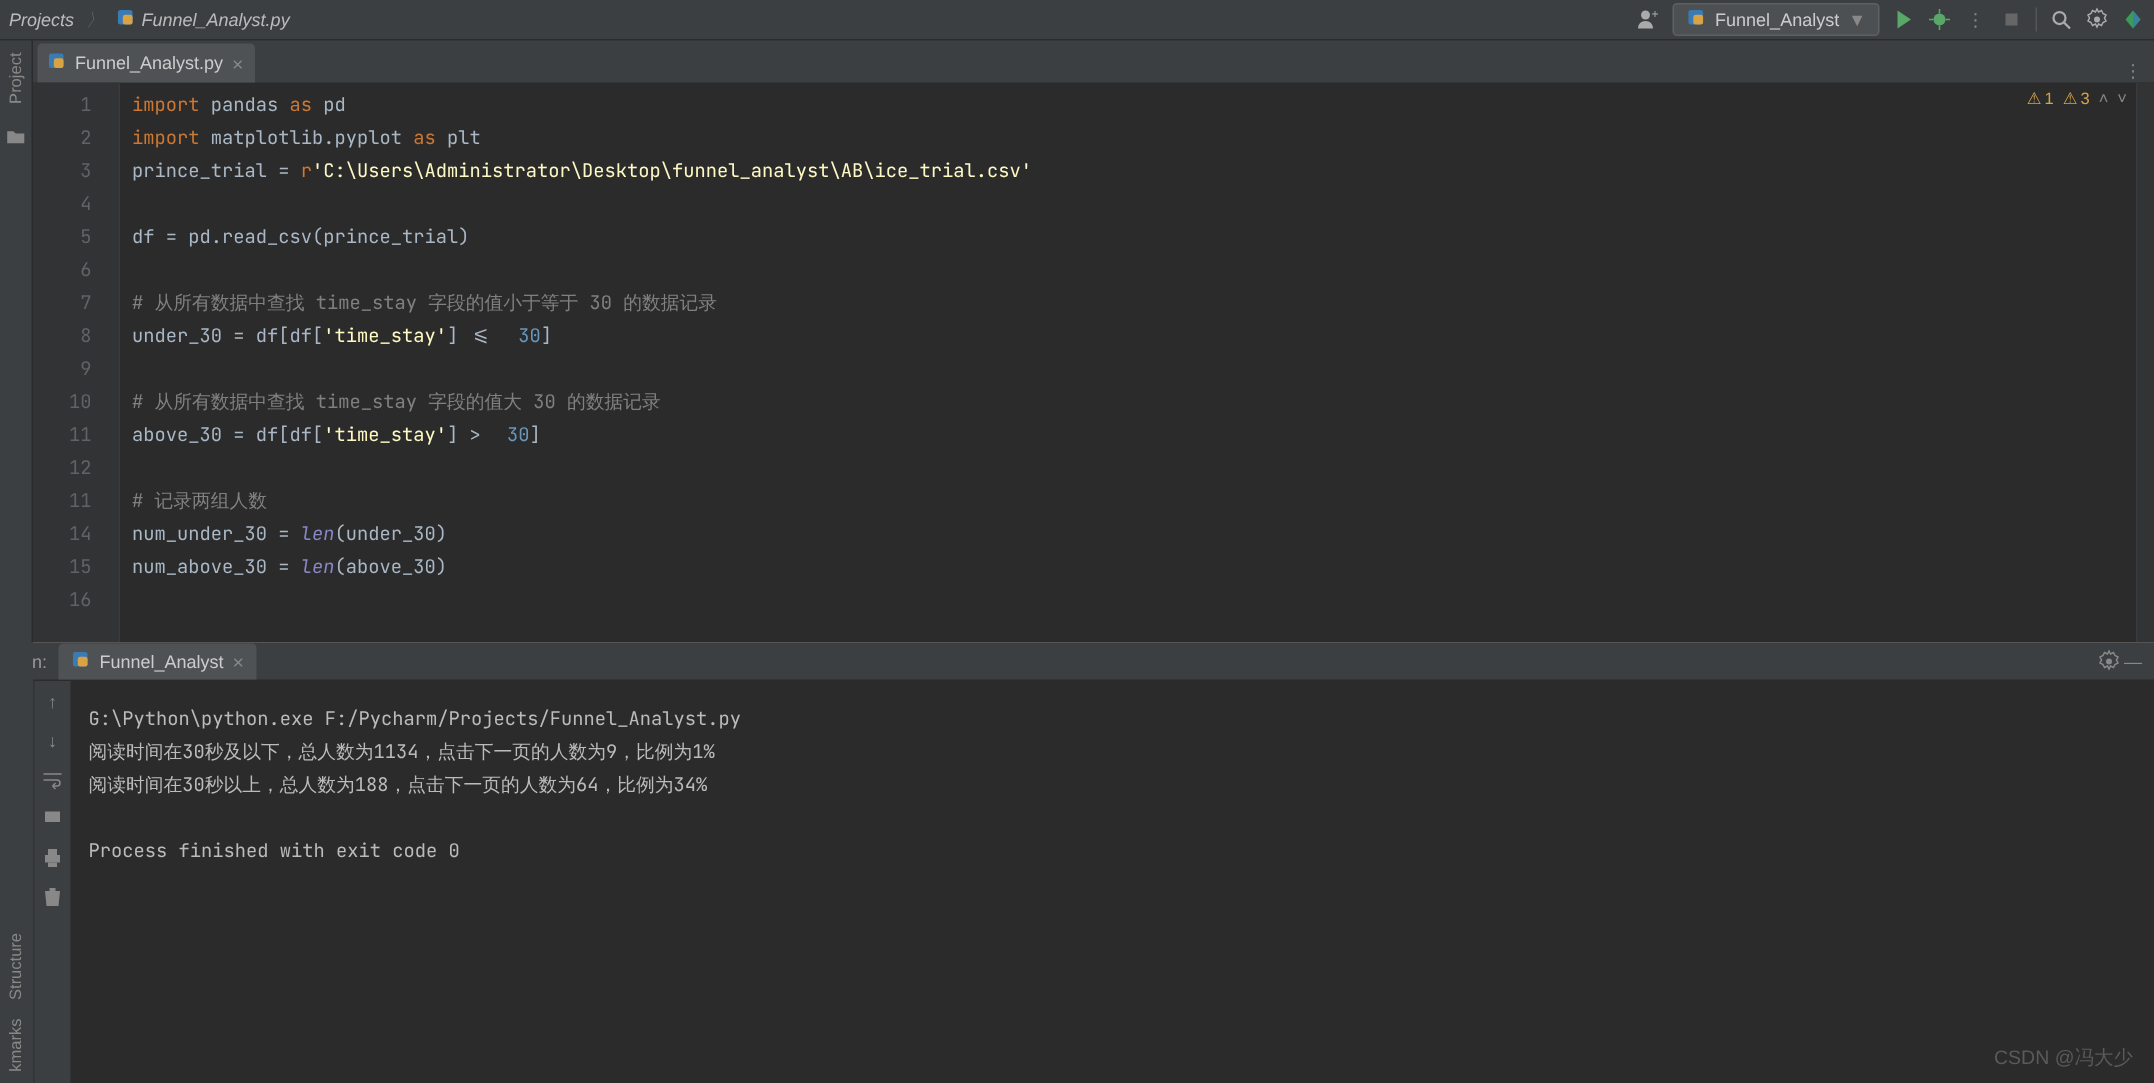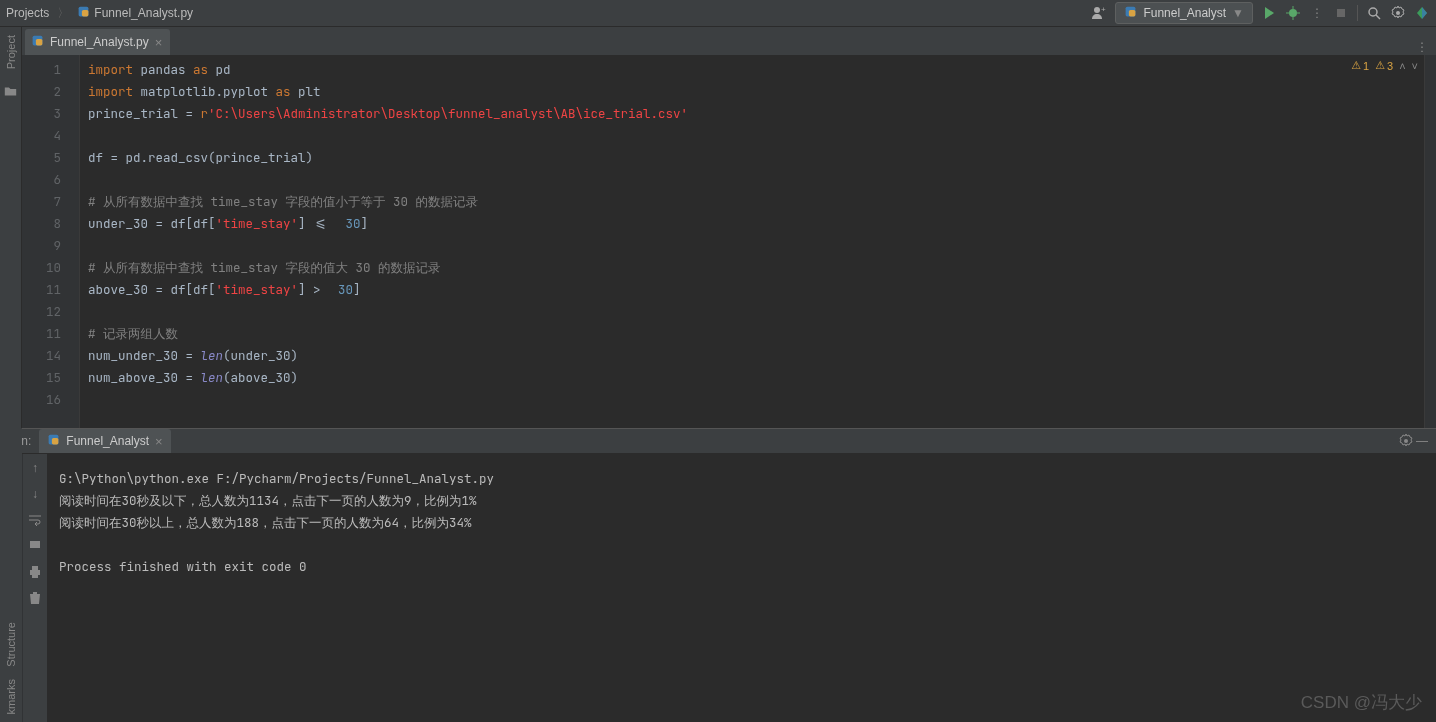--- a/index.html
+++ b/index.html
@@ -11,21 +11,21 @@
   overflow:hidden;
   position:relative;
 }
 
 .nav {
   height:27px; background:#3c3f41;
   display:flex; align-items:center;
   padding:0 6px;
   border-bottom:1px solid #2b2b2b;
 }
-.nav .crumb { display:flex; align-items:center; gap:4px; }
+.nav .crumb { display:flex; align-items:center; gap:4px;font-style:italic; }
 .nav .crumb span.label { color:#bbb; }
 .nav .sep { color:#666; margin:0 4px; }
 .nav-spacer { flex:1; }
 .nav-right { display:flex; align-items:center; gap:8px; }
 .run-cfg {
   background:#4c5052; border:1px solid #5e6060;
   border-radius:3px; padding:2px 8px;
   display:flex; align-items:center; gap:6px;
   color:#ccc;
 }
@@ -60,21 +60,21 @@
 }
 .code {
   flex:1; padding:4px 0 5px 8px;
   font-family:"Consolas","JetBrains Mono",monospace; font-size:12.5px;
   line-height:22px; white-space:pre; color:#a9b7c6;
   position:relative;
 }
 .code .line { height:22px; }
 .kw { color:#cc7832; }
 .fn { color:#8888c6; font-style:italic; }
-.str { color:#ef4444; }
+.str { color:#fef9c3; }
 .num { color:#6897bb;margin-left:10px; }
 .cmt { color:#808080; }
 .right-gutter {
   width:12px; background:#313335;
   border-left:1px solid #3a3a3a;
 }
 .insp-badges {
   position:absolute; right:18px; top:4px;
   display:flex; gap:6px; align-items:center;
   font-size:11px; color:#999;
@@ -114,21 +114,21 @@
 }
 
 .bl-rail {
   position:absolute; left:0; bottom:0;
   width:22px; background:#3c3f41;
   display:flex; flex-direction:column-reverse; align-items:center; gap:12px;
   padding:8px 0;
 }
 .watermark {
   position:absolute; right:14px; bottom:8px;
-  color:#5a5a5a; font-size:17px;
+  color:#5a5a5a; font-size:13px;
 }
 .folder-icon svg{width:13px;height:13px;}
 </style>
 </head>
 <body>
 
 <div class="nav">
   <div class="crumb">
     <span class="label">Projects</span>
     <span class="sep">〉</span>

